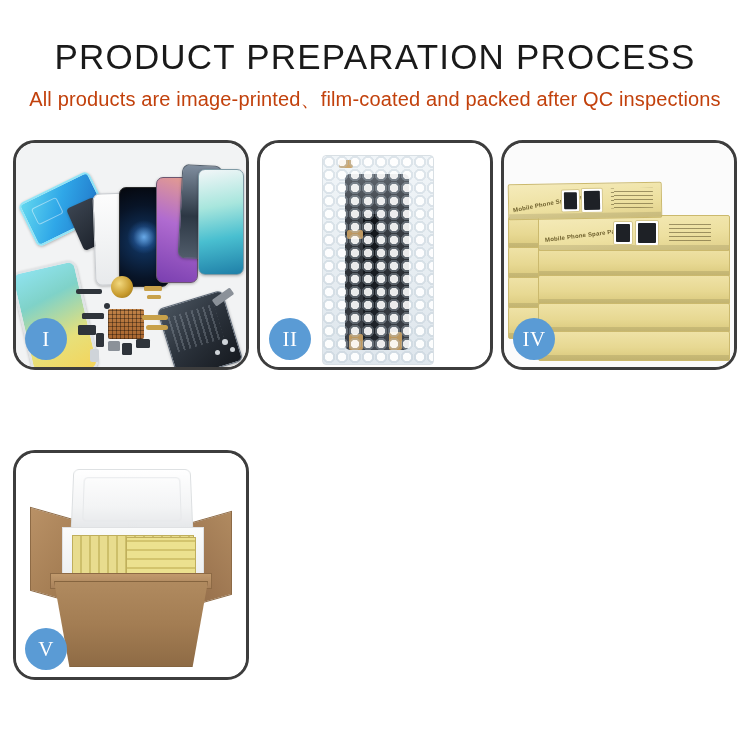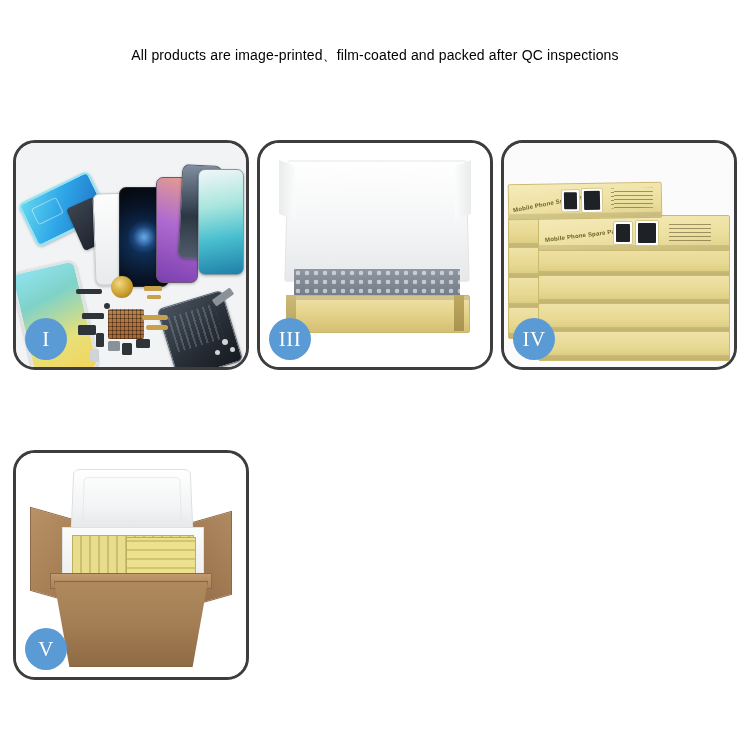--- a/index.html
+++ b/index.html
@@ -28,23 +28,23 @@
     font-size: 35px;
     font-weight: 500;
     letter-spacing: 1.2px;
     color: #1a1a1a;
     line-height: 1.1;
     white-space: nowrap;
   }
   .subtitle {
     margin-top: 9px;
     font-family: "Liberation Sans", sans-serif;
-    font-size: 14px;
+    font-size: 20px;
     font-weight: 400;
-    color: #000000;
+    color: #c2410c;
     letter-spacing: 0.15px;
     white-space: nowrap;
   }
 
   
   .grid {
     position: absolute;
     top: 140px; left: 13px;
     width: 724px;
     display: grid;
@@ -377,20 +377,21 @@
     background: rgba(146,114,76,.85);
     border-radius:1px;
   }
 </style>
 </head>
 <body>
 
 <div id="page">
 
   <div class="header">
+    <div class="title">PRODUCT PREPARATION PROCESS</div>
     <div class="subtitle">All products are image-printed、film-coated and packed after QC inspections</div>
   </div>
 
   <div class="grid">
 
     <div class="panel">
       <div class="panel-stage">
         <div class="p1-bg"></div>
 
         <div class="phone ph-back"></div>
@@ -421,34 +422,36 @@
         <div class="comp" style="left:88px;top:160px;width:6px;height:6px;border-radius:50%;"></div>
         <div class="comp light" style="left:206px;top:196px;width:6px;height:6px;border-radius:50%;"></div>
         <div class="comp light" style="left:214px;top:204px;width:5px;height:5px;border-radius:50%;"></div>
         <div class="comp light" style="left:199px;top:207px;width:5px;height:5px;border-radius:50%;"></div>
         <div class="comp gray" style="left:196px;top:150px;width:22px;height:8px;transform:rotate(-35deg);"></div>
 
         <div class="badge">I</div>
       </div>
     </div>
 
-
     <div class="panel">
       <div class="panel-stage">
-        <div class="p3-bg"></div>
-        <div class="box3-lid"></div>
-        <div class="box3-lid-flapL"></div>
-        <div class="box3-lid-flapR"></div>
-        <div class="box3-foam"></div>
-        <div class="box3-base"></div>
-        <div class="box3-side"></div>
-        <div class="box3-side r"></div>
-        <div class="badge">III</div>
+        <div class="p2-bg"></div>
+        <div class="bubble-pack">
+          <div class="part-dark"></div>
+          <div class="part-strip"></div>
+          <div class="tape" style="left:16px;top:4px;width:14px;height:8px;"></div>
+          <div class="tape" style="left:24px;top:74px;width:16px;height:9px;"></div>
+          <div class="tape" style="left:26px;top:178px;width:14px;height:16px;"></div>
+          <div class="tape" style="left:66px;top:176px;width:13px;height:18px;"></div>
+          <div class="bubbles"></div>
+        </div>
+        <div class="badge">II</div>
       </div>
     </div>
+
 
     <div class="panel">
       <div class="panel-stage">
         <div class="p4-bg"></div>
         <div class="stack">
 
           <div class="sbox" style="left:0px;top:58px;width:112px;height:30px;">
               <span class="edge"></span>
             </div>
           <div class="sbox" style="left:0px;top:88px;width:112px;height:30px;">

